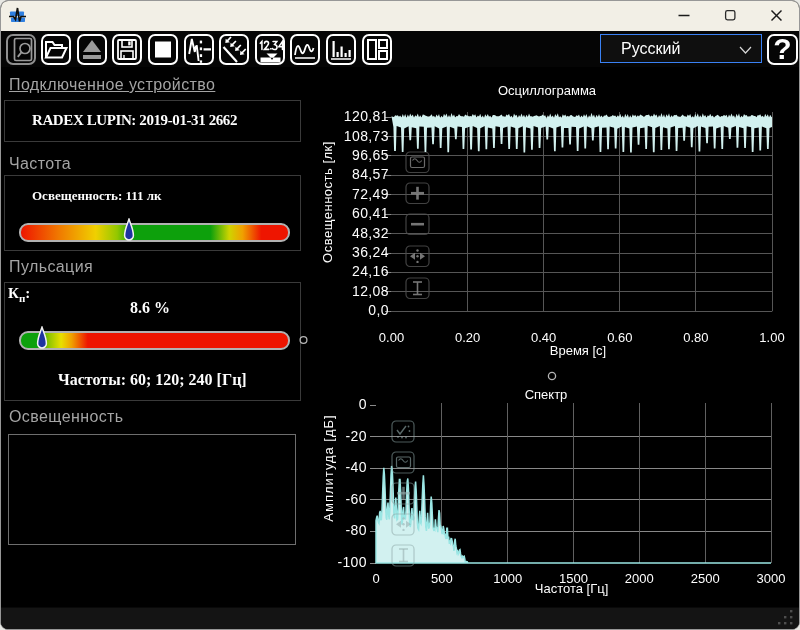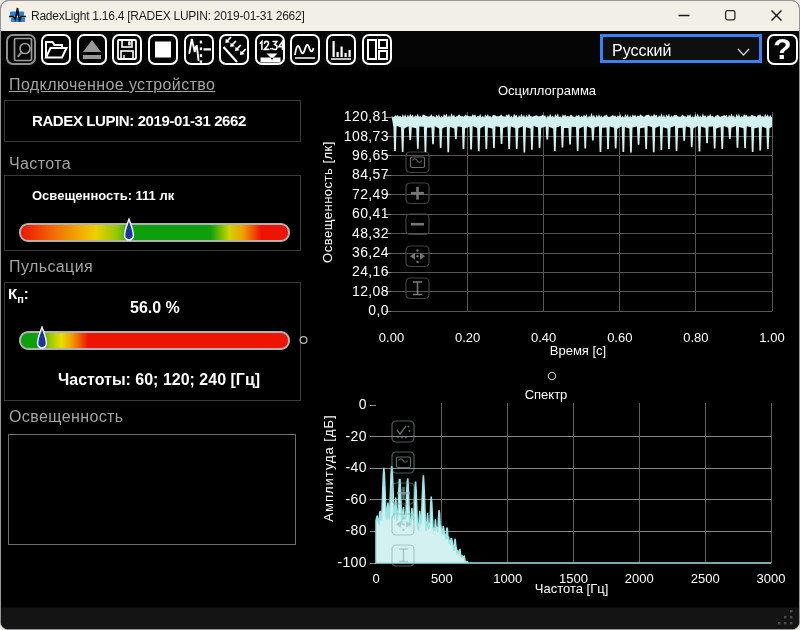--- a/index.html
+++ b/index.html
@@ -9,41 +9,40 @@
        font-family:"Liberation Sans",sans-serif;}
   svg text{fill-opacity:0.992;}
   .title-text,.lbl,.btext,.combo,.helpbtn{opacity:0.992;}
   .titlebar{position:absolute;left:0;top:0;width:100%;height:30px;background:#f2efe6;}
   .title-text{position:absolute;left:30px;top:0;height:30px;line-height:30px;
        font-size:12px;color:#1b1b1b;letter-spacing:-0.25px;}
   .toolbar{position:absolute;left:0;top:30px;width:100%;height:36px;background:#050505;}
   .tbtn{position:absolute;top:3px;width:30px;height:31px;border:2px solid #fff;border-radius:7px;}
   .tbtn.dim{border-color:#8f8f8f;}
   .combo{position:absolute;left:599px;top:3px;width:162px;height:29px;background:#101010;
-       border:3px solid #3b82f6;color:#fff;font-size:16px;line-height:27px;padding-left:9px;}
+       border:1px solid #3b82f6;color:#fff;font-size:16px;line-height:27px;padding-left:20px;}
   .helpbtn{position:absolute;left:766px;top:3px;width:31px;height:31px;border:2px solid #fff;
        border-radius:7px;color:#fff;font-size:30px;font-weight:bold;text-align:center;line-height:26px;}
   .lbl{position:absolute;color:#a6a6a6;font-size:16px;letter-spacing:0.4px;}
   .box{position:absolute;border:1px solid #3a3a3a;background:#000;}
-  .btext{position:absolute;color:#fff;font-weight:bold;font-size:15px;white-space:nowrap;}
+  .btext{position:absolute;color:#fff;font-weight:bold;font-size:15px;white-space:nowrap;font-family:Liberation Serif, serif;}
   .gbar{position:absolute;left:18px;width:271px;height:19px;border:2px solid #b2b2b2;border-radius:9px;}
   .statusbar{position:absolute;left:0;top:606px;width:100%;height:24px;background:#141414;
        border-top:1px solid #090909;}
 </style>
 </head>
 <body>
 <div class="win">
 
   <div class="titlebar">
     <svg style="position:absolute;left:8px;top:6px" width="18" height="18" viewBox="0 0 18 18">
       <rect x="1" y="4.5" width="14" height="4.5" rx="0.8" fill="#2f7fe0"></rect>
       <rect x="2" y="10.5" width="14" height="4.5" rx="0.8" fill="#2f7fe0"></rect>
       <polyline points="0,9.5 4.5,9.5 6.5,12.5 8.5,1 10.5,14.5 12,9.5 17,9.5" fill="none" stroke="#10100e" stroke-width="1.7"></polyline>
     </svg>
-    <div class="title-text">RadexLight 1.16.4 [RADEX LUPIN: 2019-01-31 2662]</div>
     <svg style="position:absolute;left:670px;top:0" width="120" height="30" viewBox="0 0 120 30">
       <line x1="7.5" y1="14.5" x2="18.5" y2="14.5" stroke="#1a1a1a" stroke-width="1.4"></line>
       <rect x="54.6" y="9.6" width="9.3" height="9.3" rx="1.8" fill="none" stroke="#2a2a2a" stroke-width="1.3"></rect>
       <line x1="100.5" y1="9.5" x2="110.5" y2="19.5" stroke="#1a1a1a" stroke-width="1.5"></line>
       <line x1="110.5" y1="9.5" x2="100.5" y2="19.5" stroke="#1a1a1a" stroke-width="1.5"></line>
     </svg>
   </div>
 
   <div class="toolbar">
     <div class="tbtn dim" style="left:4.5px;"><svg width="26" height="27" viewBox="0 0 26 27">
@@ -133,21 +132,21 @@
   <div class="box" style="left:3px;top:174px;width:297px;height:76px;"></div>
   <div class="btext" style="left:31px;top:187px;font-size:13px;">Освещенность: 111 лк</div>
   <div class="gbar" style="top:222px;background:linear-gradient(90deg,#ee1500 0%,#f07800 14%,#f0d000 28%,#93c800 36%,#0da00c 42%,#0da00c 71%,#cfd400 78%,#f0a000 83%,#ee1500 90%);"></div>
   <svg style="position:absolute;left:120px;top:217px" width="16" height="28" viewBox="0 0 16 28">
     <path d="M8,1.2 C9.8,6.5 12.4,11.5 12.4,17.5 A4.4,4.4 0 1 1 3.6,17.5 C3.6,11.5 6.2,6.5 8,1.2 Z" fill="#1d33a0" stroke="#f2f2f2" stroke-width="1.5"></path>
   </svg>
 
   <div class="lbl" style="left:8px;top:257px;">Пульсация</div>
   <div class="box" style="left:3px;top:281px;width:297px;height:119px;"></div>
   <div class="btext" style="left:7px;top:284px;">К<sub style="font-size:11px;">п</sub>:</div>
-  <div class="btext" style="left:129px;top:298px;font-size:16px;">56.0 %</div>
+  <div class="btext" style="left:129px;top:298px;font-size:16px;">8.6 %</div>
   <div class="gbar" style="top:330px;background:linear-gradient(90deg,#0da00c 0%,#0da00c 6%,#9ac800 11%,#e8e000 15%,#f0a000 19%,#ee1500 25%,#ee1500 100%);"></div>
   <svg style="position:absolute;left:33px;top:325px" width="16" height="28" viewBox="0 0 16 28">
     <path d="M8,1.2 C9.8,6.5 12.4,11.5 12.4,17.5 A4.4,4.4 0 1 1 3.6,17.5 C3.6,11.5 6.2,6.5 8,1.2 Z" fill="#1d33a0" stroke="#f2f2f2" stroke-width="1.5"></path>
   </svg>
   <div class="btext" style="left:57px;top:370px;font-size:16px;text-align:center;">Частоты: 60; 120; 240 [Гц]</div>
 
   <div class="lbl" style="left:8px;top:407px;">Освещенность</div>
   <div class="box" style="left:7px;top:433px;width:288px;height:111px;border:1px solid #6e6e6e;"></div>
 
   <svg style="position:absolute;left:0;top:0;" width="800" height="630" viewBox="0 0 800 630">

